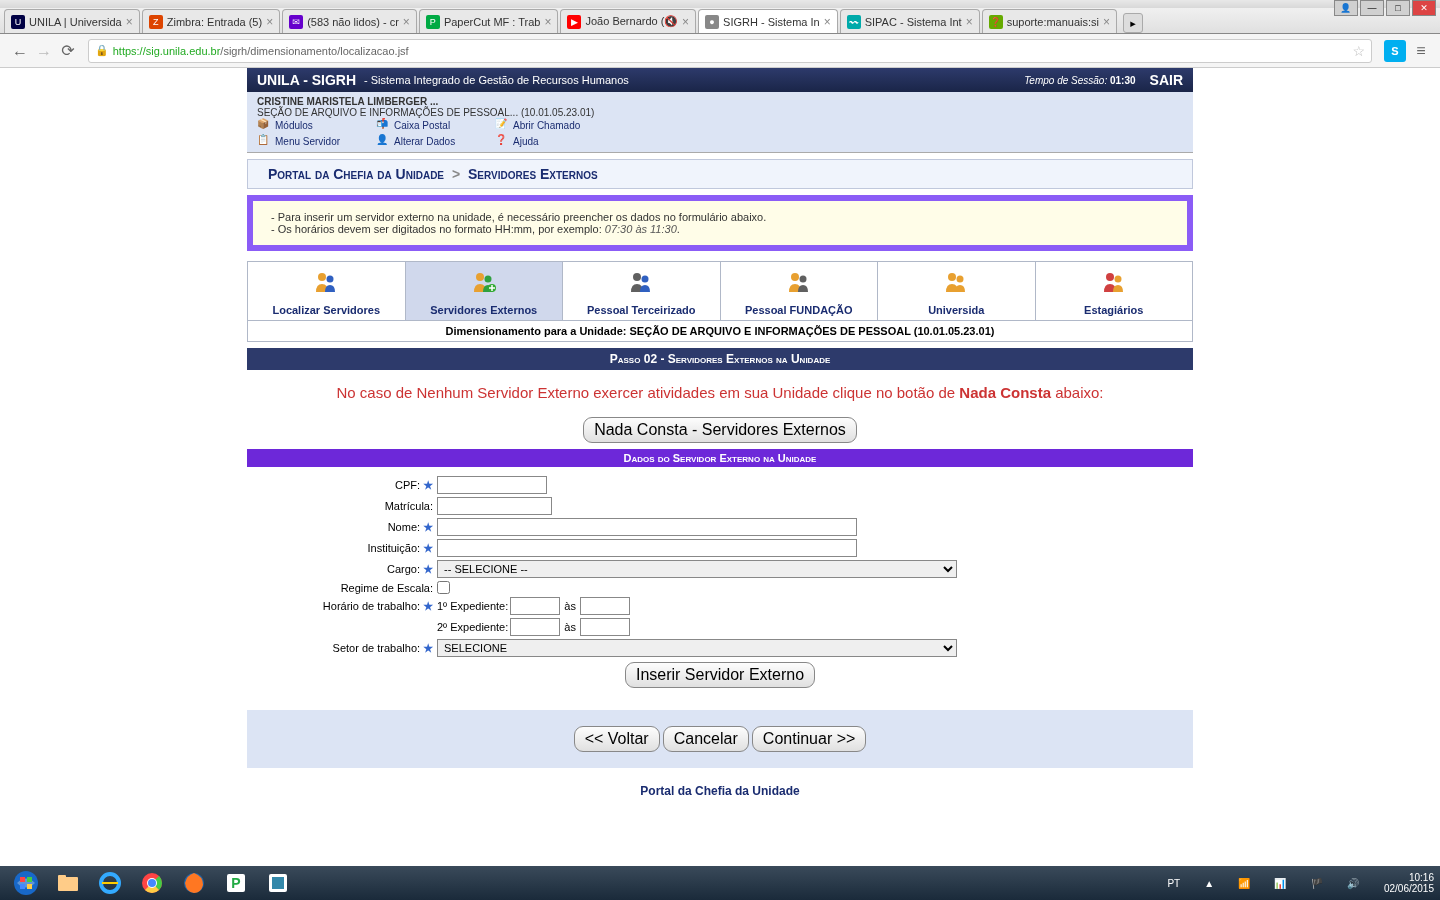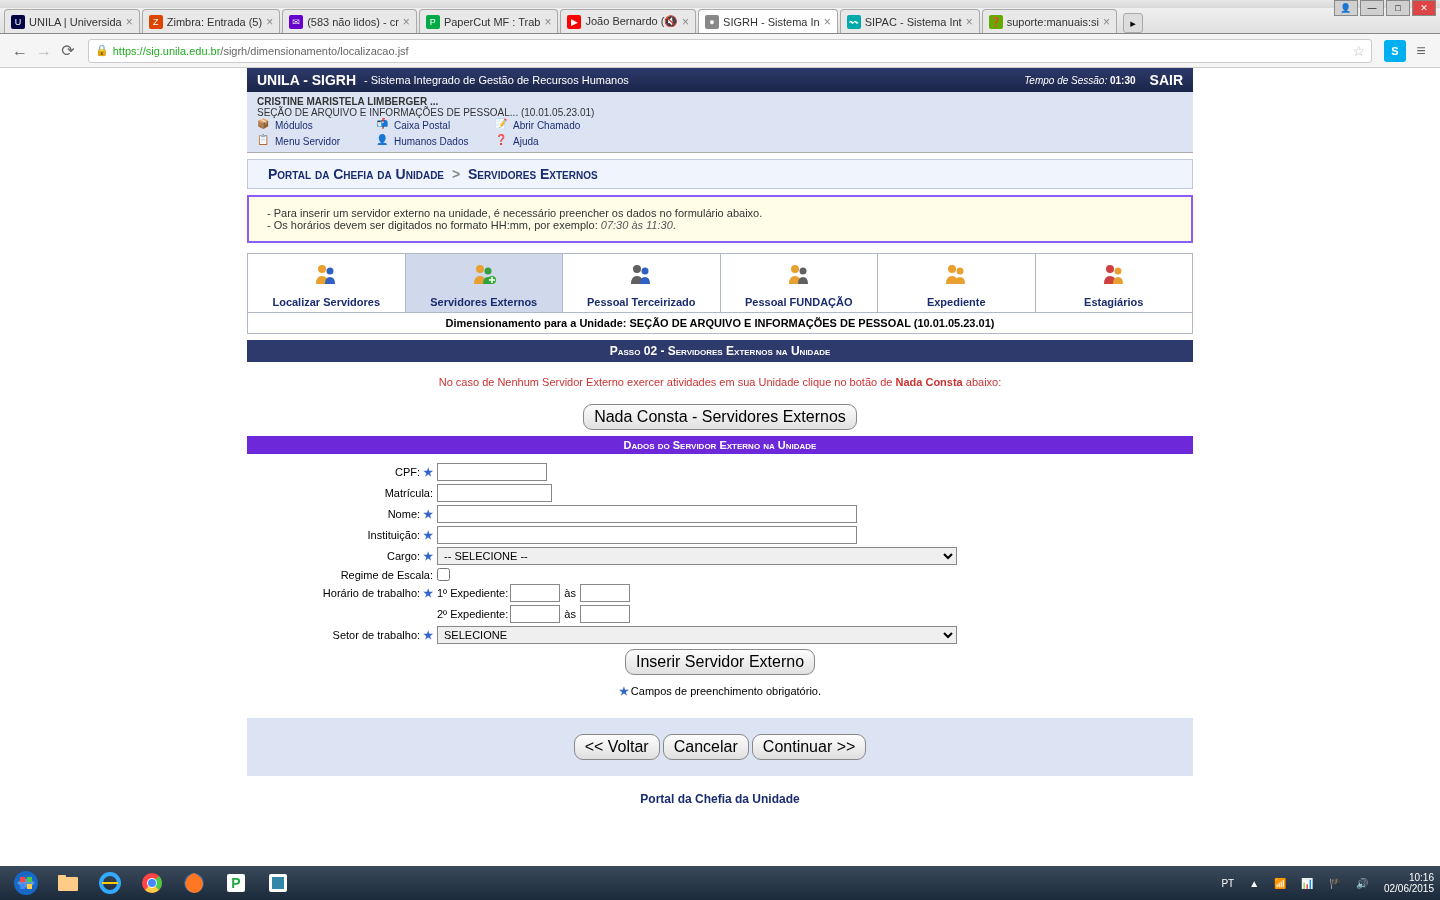--- a/index.html
+++ b/index.html
@@ -43,35 +43,35 @@
 .user-row { background: #dce4f4; border-bottom: 1px solid #aaa; display: flex; padding: 4px 10px; font-size: 10px; color: #333; flex-direction: column; }
 .user-left { flex: 1; }
 .user-left .uname { font-weight: bold; }
 .user-right { display: grid; grid-template-columns: repeat(3, 115px); gap: 2px 4px; }
 .tool-link { display: flex; align-items: center; gap: 4px; color: #1a2c70; cursor: pointer; font-size: 10px; }
 .ticon { width: 14px; height: 14px; display: inline-block; }
 
 .breadcrumb { background: #f0f4fc; border: 1px solid #c0c8dc; padding: 6px 20px; margin: 6px 0; font-size: 14px; font-weight: bold; color: #1a2c70; font-variant: small-caps; }
 .breadcrumb .sep { color: #888; margin: 0 4px; }
 
-.info-box { background: #fffde8; border: 2px solid #8b5cf6; padding: 10px 18px; font-size: 11px; color: #333; margin-bottom: 10px; }
+.info-box { background: #fffde8; border: 6px solid #8b5cf6; padding: 10px 18px; font-size: 11px; color: #333; margin-bottom: 10px; }
 .info-box .hhmm { font-style: italic; color: #555; }
 
 .tab-nav { display: flex; border: 1px solid #b0b8c8; }
 .tab-nav .item { flex: 1; text-align: center; padding: 8px 4px 4px; border-right: 1px solid #b0b8c8; background: #fff; cursor: pointer; }
 .tab-nav .item:last-child { border-right: none; }
 .tab-nav .item.active { background: #d0d8ec; }
 .tab-nav .item .ico { height: 24px; display: flex; justify-content: center; align-items: center; }
 .tab-nav .item .lbl { color: #1a2c70; font-weight: bold; font-size: 11px; margin-top: 10px; }
 
 .dim-line { text-align: center; font-weight: bold; font-size: 11px; padding: 4px; border: 1px solid #b0b8c8; border-top: none; }
 
 .section-hdr { background: #2d3a6b; color: #fff; text-align: center; font-variant: small-caps; font-weight: bold; padding: 4px; font-size: 12px; margin-top: 6px; }
 
-.warn { text-align: center; color: #c33; font-size: 11px; padding: 14px 10px; }
+.warn { text-align: center; color: #c33; font-size: 15px; padding: 14px 10px; }
 .warn b { color: #c33; }
 
 .btn-row { text-align: center; padding: 2px 0 6px; }
 .btn { background: linear-gradient(#fdfdfd, #e0e0e0); border: 1px solid #888; border-radius: 9px; padding: 3px 10px; font-size: 16px; cursor: pointer; }
 
 .sub-hdr { background: #6d28d9; color: #fff; text-align: center; font-variant: small-caps; font-weight: bold; padding: 3px; font-size: 11px; }
 
 .form-grid { padding: 6px 10px; }
 .form-row { display: flex; align-items: center; margin: 3px 0; font-size: 11px; }
 .form-row .lbl { width: 180px; text-align: right; padding-right: 4px; }
@@ -92,21 +92,21 @@
 .nav-btns { background: #dce4f4; text-align: center; padding: 16px; margin-top: 10px; }
 
 .portal-link { text-align: center; padding: 16px; }
 .portal-link a { color: #1a2c70; font-weight: bold; font-size: 12px; text-decoration: none; }
 
 .footer { background: #2d3a6b; color: #fff; text-align: center; font-size: 10px; padding: 4px; }
 
 
 .taskbar { position: fixed; bottom: 0; left: 0; right: 0; height: 34px; background: linear-gradient(#3a4a5a, #1a2a3a); display: flex; align-items: center; padding: 0 6px; color: #fff; font-size: 10px; }
 .tb-btn { width: 40px; height: 28px; display: flex; align-items: center; justify-content: center; margin-right: 2px; border-radius: 2px; }
-.tb-right { margin-left: auto; display: flex; align-items: center; gap: 15px; }
+.tb-right { margin-left: auto; display: flex; align-items: center; gap: 24px; }
 .clock { text-align: right; line-height: 1.1; }
 
 
 .people-svg { width: 28px; height: 24px; }
 </style>
 </head>
 <body>
 
 <div class="browser-top">
   <div class="win-controls">
@@ -201,21 +201,21 @@
       <div class="tool-link">
           <span class="ticon">📝</span>
           <span>Abrir Chamado</span>
         </div>
       <div class="tool-link">
           <span class="ticon">📋</span>
           <span>Menu Servidor</span>
         </div>
       <div class="tool-link">
           <span class="ticon">👤</span>
-          <span>Humanos Dados</span>
+          <span>Alterar Dados</span>
         </div>
       <div class="tool-link">
           <span class="ticon">❓</span>
           <span>Ajuda</span>
         </div>
     </div>
   </div>
 
   <div class="breadcrumb">
     <span>Portal da Chefia da Unidade</span>
@@ -281,21 +281,21 @@
       <div class="item">
         <div class="ico">
           <svg class="people-svg" viewBox="0 0 28 24">
     <circle cx="10" cy="7" r="4" fill="#e8a030"></circle>
             <path d="M4 22 Q4 14 10 14 Q16 14 16 22 Z" fill="#e8a030"></path>
     <circle cx="18" cy="9" r="3.5" fill="#e8a030"></circle>
             <path d="M13 22 Q13 15 18 15 Q23 15 23 22 Z" fill="#e8a030"></path>
 
   </svg>
         </div>
-        <div class="lbl">Expediente</div>
+        <div class="lbl">Universida</div>
       </div>
       <div class="item">
         <div class="ico">
           <svg class="people-svg" viewBox="0 0 28 24">
     <circle cx="10" cy="7" r="4" fill="#d04040"></circle>
             <path d="M4 22 Q4 14 10 14 Q16 14 16 22 Z" fill="#d04040"></path>
     <circle cx="18" cy="9" r="3.5" fill="#e8a030"></circle>
             <path d="M13 22 Q13 15 18 15 Q23 15 23 22 Z" fill="#e8a030"></path>
 
   </svg>
@@ -356,21 +356,20 @@
       <span class="as">às</span>
       <input type="text" class="fld w50" style="">
     </div>
     <div class="form-row">
       <div class="lbl"><span>Setor de trabalho:</span> <span class="req">★</span></div>
       <select class="fld sel w520"><option>SELECIONE</option></select>
     </div>
     <div class="btn-row">
       <button class="btn">Inserir Servidor Externo</button>
     </div>
-    <div class="req-note"><span class="req">★</span><span>Campos de preenchimento obrigatório.</span></div>
   </div>
 
   <div class="nav-btns">
     <button class="btn">&lt;&lt; Voltar</button>
     <button class="btn">Cancelar</button>
     <button class="btn">Continuar &gt;&gt;</button>
   </div>
 
   <div class="portal-link">
     <a href="#">Portal da Chefia da Unidade</a>

